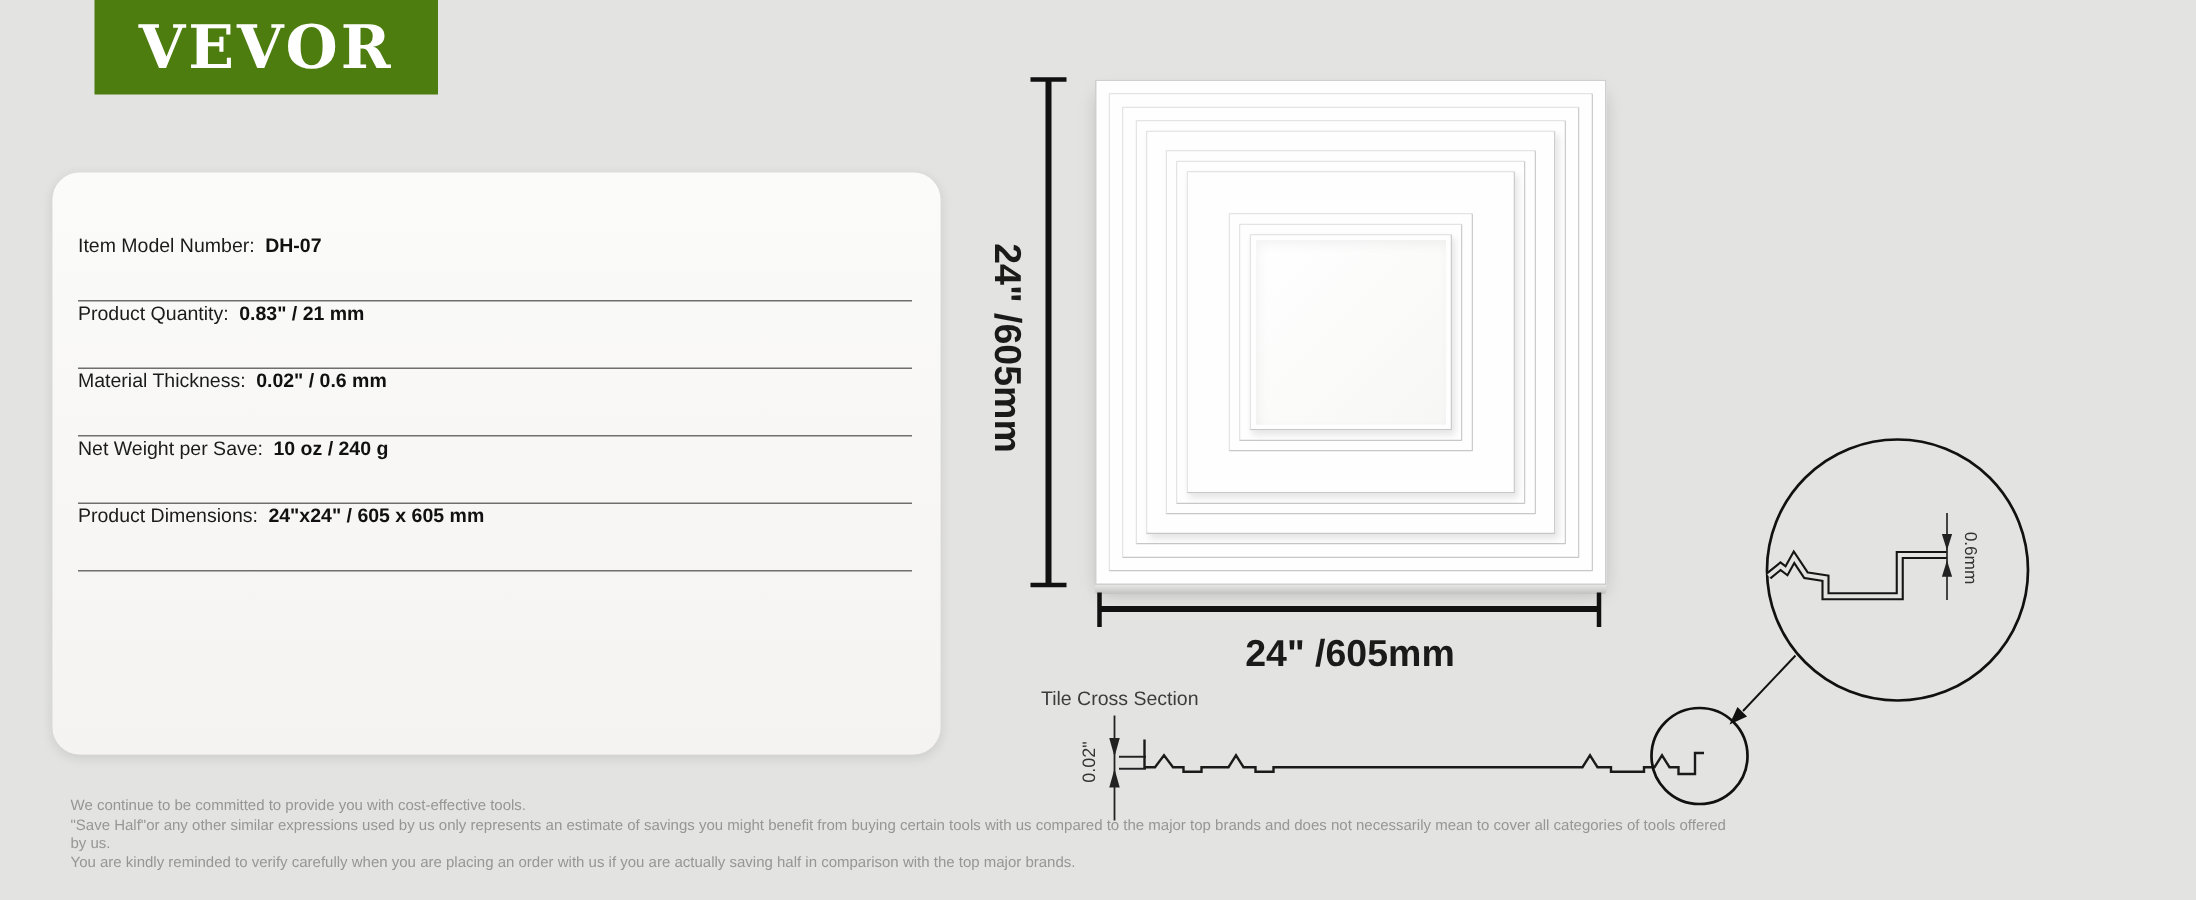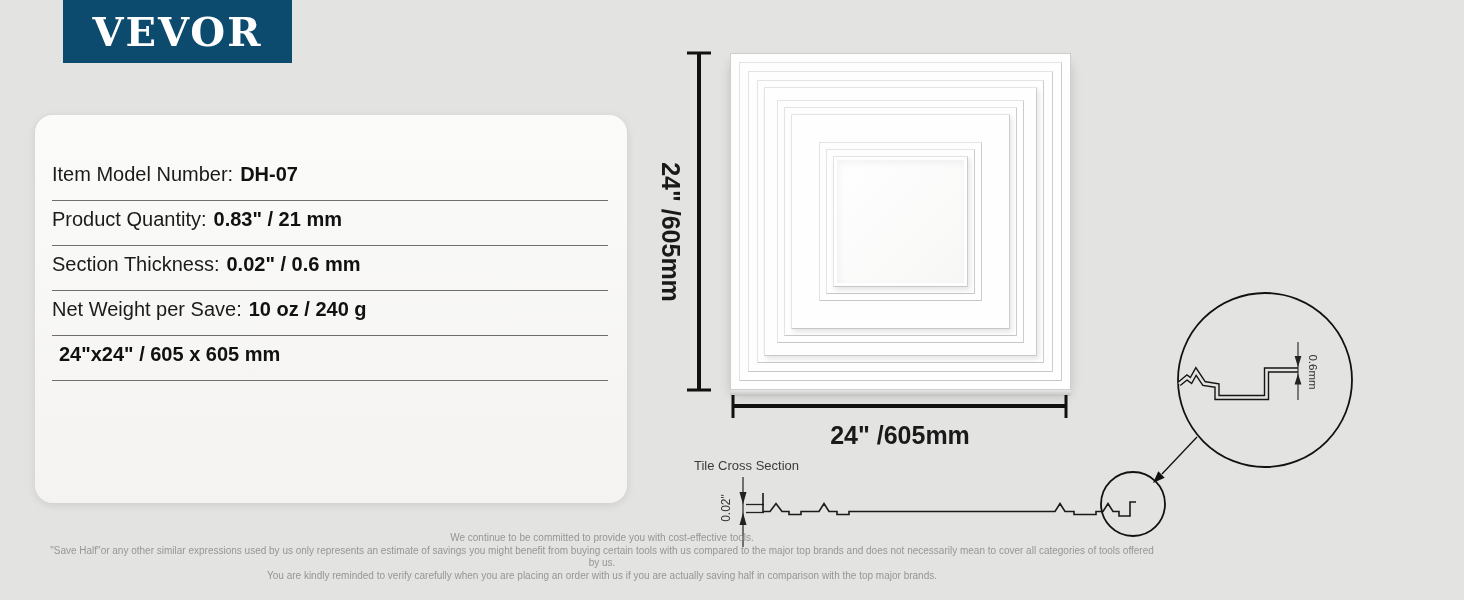--- a/index.html
+++ b/index.html
@@ -17,23 +17,23 @@
     color:#ffffff;letter-spacing:2px;line-height:1;
   }
   
   .spec-card{
     position:absolute;left:35px;top:115px;width:592px;height:388px;
     background:linear-gradient(180deg,#fbfbfa 0%,#f4f3f1 100%);
     border-radius:18px;box-shadow:0 2px 8px rgba(0,0,0,0.10);
     box-sizing:border-box;padding:41px 19px 0 17px;
   }
   .spec-row{
-    height:45px;display:flex;align-items:center;padding-bottom:7px;
+    height:45px;display:flex;align-items:flex-start;padding-bottom:7px;
     border-bottom:1px solid #6e6e6e;box-sizing:border-box;
-    font-size:20px;color:#1b1b1b;white-space:nowrap;
+    font-size:13px;color:#1b1b1b;white-space:nowrap;
   }
   .spec-label{font-weight:normal;}
   .spec-value{font-weight:bold;color:#111;margin-left:7px;}
   
   .tile{
     position:absolute;left:730px;top:53px;width:341px;height:337px;
     background:#fefefe;border:1px solid #cfcfcf;box-sizing:border-box;
     box-shadow:0 7px 12px -3px rgba(0,0,0,0.25);
   }
   .ring{
@@ -50,50 +50,51 @@
     position:absolute;left:730px;top:390px;width:341px;height:6px;
     background:linear-gradient(180deg,#e6e6e5,#c2c2c0);
     border-radius:0 0 2px 2px;
   }
   
   .linework{position:absolute;left:0;top:0;pointer-events:none;}
   .linework text{font-family:"Liberation Sans",sans-serif;}
   
   .footer{
     position:absolute;left:47px;top:532px;width:1110px;
-    font-size:10px;line-height:12.5px;color:#969696;text-align:center;
+    font-size:10px;line-height:12.5px;color:#969696;
   }
 </style>
 </head>
 <body>
 
 <div class="stage">
 
-  <div class="logo" style="background:#0c4a6e;">
+  <div class="logo" style="background:#4d7c0f;">
     <span class="logo-text">VEVOR</span>
   </div>
 
   <div class="spec-card">
     <div class="spec-row">
       <span class="spec-label">Item Model Number:</span>
       <span class="spec-value">DH-07</span>
     </div>
     <div class="spec-row">
       <span class="spec-label">Product Quantity:</span>
       <span class="spec-value">0.83" / 21 mm</span>
     </div>
     <div class="spec-row">
-      <span class="spec-label">Section Thickness:</span>
+      <span class="spec-label">Material Thickness:</span>
       <span class="spec-value">0.02" / 0.6 mm</span>
     </div>
     <div class="spec-row">
       <span class="spec-label">Net Weight per Save:</span>
       <span class="spec-value">10 oz / 240 g</span>
     </div>
     <div class="spec-row">
+      <span class="spec-label">Product Dimensions:</span>
       <span class="spec-value">24"x24" / 605 x 605 mm</span>
     </div>
   </div>
 
   <div class="tile">
     <div id="tile-pattern" style="position:absolute;inset:0;">
         <div class="ring" style="inset: 8px;"></div>
         <div class="ring" style="inset: 17px;"></div>
         <div class="ring" style="inset: 26px;"></div>
         <div class="ring ring-step" style="inset: 33px;"></div>

